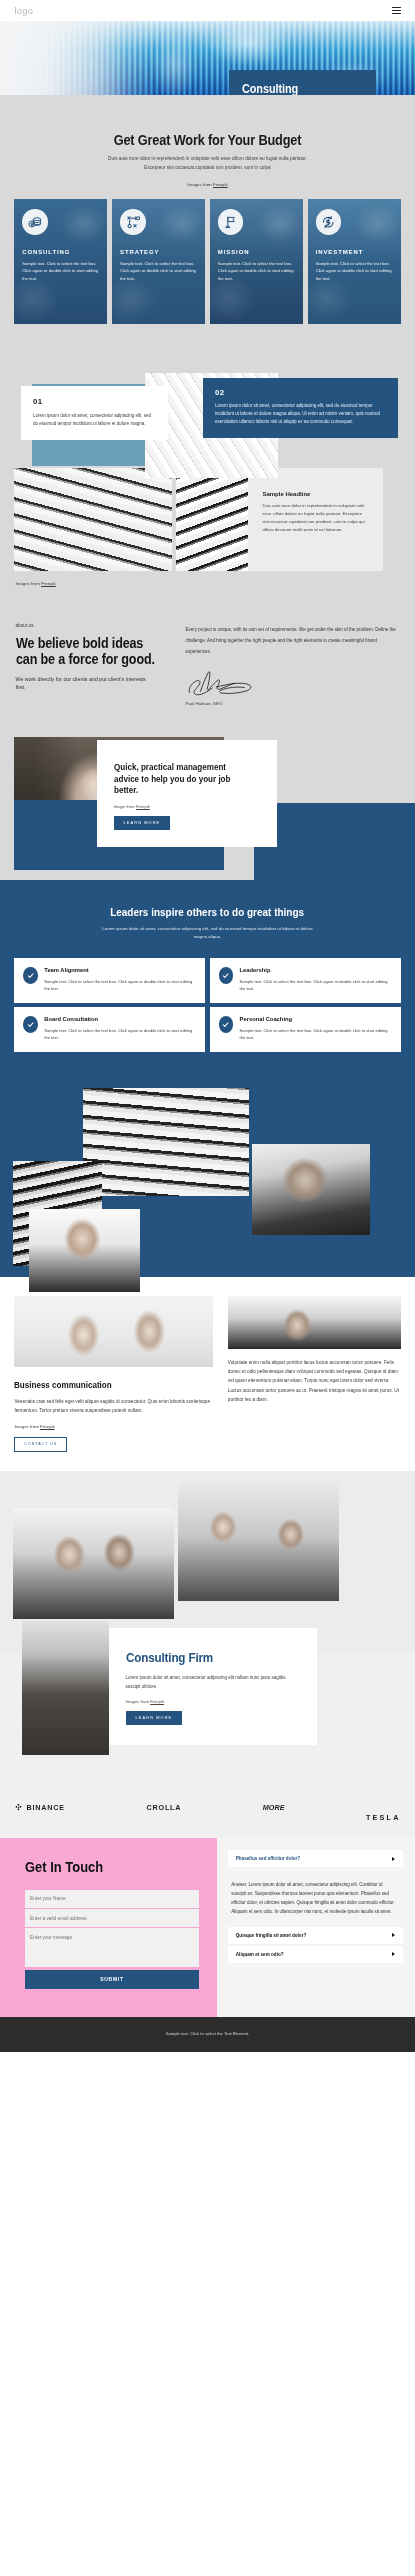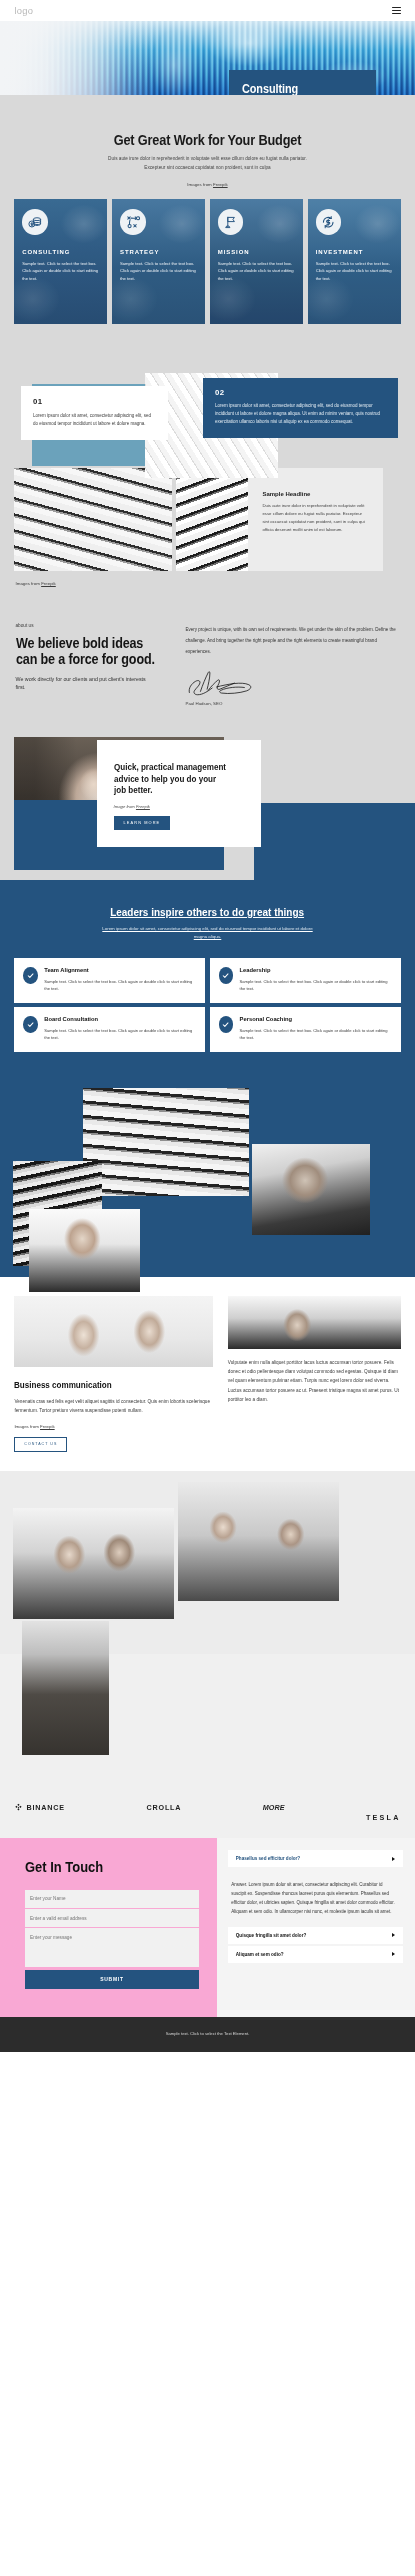--- a/index.html
+++ b/index.html
@@ -169,38 +169,38 @@
   }
   .advice-photo:after{
     content:""; position:absolute; inset:0;
     background:
       radial-gradient(ellipse 20px 24px at 38% 36%, #e8d8c9, transparent 70%),
       radial-gradient(ellipse 39px 28px at 70% 80%, rgba(245,245,245,.5), transparent 70%),
       linear-gradient(90deg, rgba(0,0,0,.25) 0 10%, transparent 30%);
   }
   .advice-blue { position:absolute; left: 14.4px; top: 68px; width: 210px; height: 70px; background:#24537f; }
   .advice-card {
-    position:absolute; left: 97px; top: 8.9px; width: 164px; background:#fff; z-index:4;
+    position:absolute; left: 97px; top: 8.9px; width: 180px; background:#fff; z-index:4;
     padding: 21px 16.6px 17.7px 16.6px;
   }
   .advice-h {
     font-family:"Liberation Sans Narrow","Liberation Sans",sans-serif;
     font-weight:700; font-size: 9.4px; line-height:1.22; color:#171717;
     transform: scaleX(.86); transform-origin:left center;
   }
   .advice-credit { font-size:4.2px; font-style: italic; color:#4b4b4b; margin-top: 7.8px; }
   .btn-solid {
     display:inline-block; margin-top: 7.2px; background:#24537f; color:#fff;
     font-size: 3.9px; letter-spacing: 1.1px; padding: 4.4px 10px; border:none; cursor:pointer;
     font-family:"Liberation Sans", sans-serif;
   }
   .advice-right-blue { position:absolute; right: 0; top: 71px; width: 161px; height: 78px; background:#24537f; }
 
   
-  .sec-leaders { background:#24537f; color:#fff; padding: 25.5px 14.4px 26.6px; text-decoration: underline; }
+  .sec-leaders { background:#24537f; color:#fff; padding: 25.5px 14.4px 26.6px; }
   .leaders-h {
     font-family:"Liberation Sans Narrow","Liberation Sans",sans-serif;
     font-weight:700; font-size: 11.6px; text-align:center; transform: scaleX(.86);
   }
   .leaders-sub { text-align:center; font-size: 4.4px; line-height:1.95; color:#dce6ef; margin: 6.6px auto 0; max-width: 216px; }
   .lgrid { display:grid; grid-template-columns: 1fr 1fr; gap: 4.4px; margin-top: 16.6px; }
   .lcard { background:#fff; color:#222; padding: 8.9px 10px 10px 8.9px; display:flex; gap: 6.6px; min-height: 40px; }
   .check { width:14.4px; height:16.6px; border-radius:50%; background:#24537f; flex:0 0 14.4px;
            display:flex; align-items:center; justify-content:center; }
   .check svg { width: 7.2px; height: 7.2px; }
@@ -539,20 +539,26 @@
     </div>
   </div>
 
   <div class="sec-team">
     <div class="team-a"></div>
     <div class="team-b"></div>
   </div>
 
   <div class="sec-firm">
     <div class="firm-photo"></div>
+    <div class="firm-card">
+      <div class="firm-h">Consulting Firm</div>
+      <div class="firm-p">Lorem ipsum dolor sit amet, consectetur adipiscing elit nullam nunc justo sagittis suscipit ultrices.</div>
+      <div class="firm-credit">Images from <u>Freepik</u></div>
+      <button class="btn-solid">LEARN MORE</button>
+    </div>
   </div>
 
   <div class="sec-brands">
     <div class="brand">
       <svg viewBox="0 0 24 24" fill="#1e1e1e">
           <path d="M12 1.8l3 3-3 3-3-3zM6.6 7.2l3 3-3 3-3-3zM17.4 7.2l3 3-3 3-3-3zM12 9.8l2.2 2.2L12 14.2 9.8 12zM12 14.2l3 3-3 3-3-3z"></path>
         </svg>
       <span>BINANCE</span>
     </div>
     <div class="brand">

